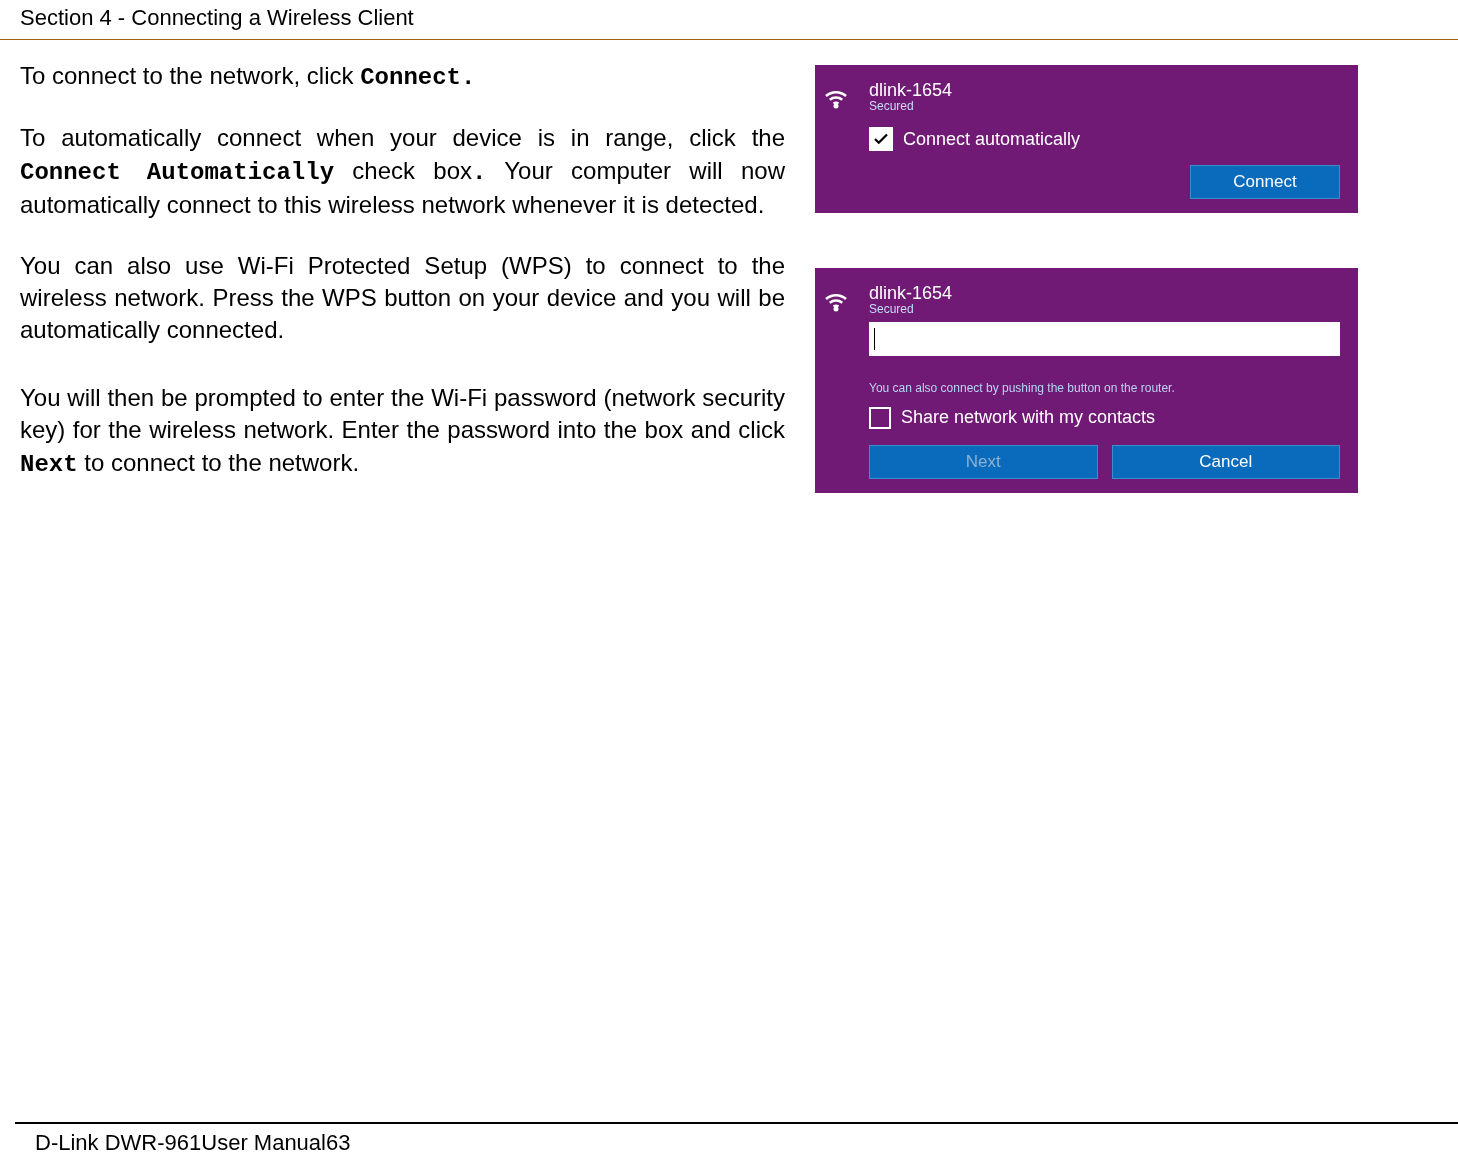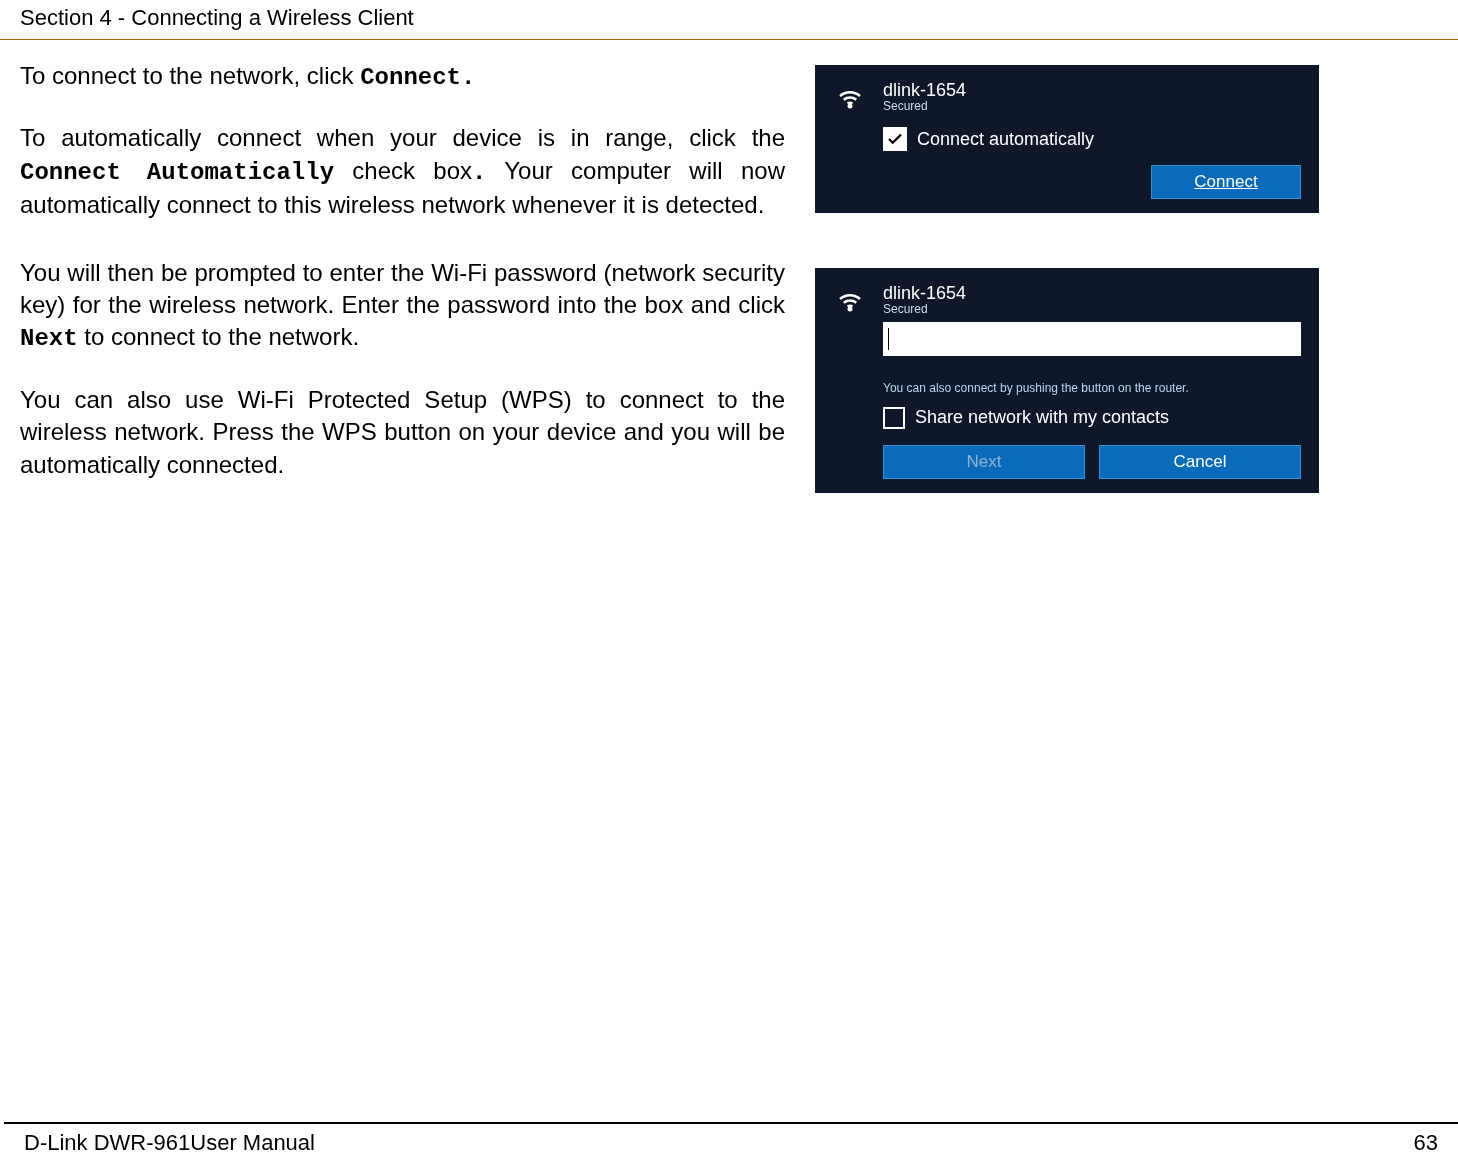--- a/index.html
+++ b/index.html
@@ -28,43 +28,43 @@
     }
     .text-col p { margin-bottom: 28px; text-align: justify;}
     .img-col {
       flex: 1;
       display: flex;
       flex-direction: column;
       gap: 55px;
       padding-top: 5px;
     }
     .panel {
-      background: #0f172a;
+      background: #701a75;
       color: #fff;
       font-family: "Segoe UI", Arial, sans-serif;
       font-size: 18px;
-      padding: 14px 18px 14px 18px;
-      width: 504px;
+      padding: 14px 18px 14px 4px;
+      width: 543px;
     }
     .panel-row1 { display: flex; align-items: center; gap: 16px; }
     .wifi-icon-wrap {
       width: 34px; height: 34px; display:flex; align-items:center; justify-content:center;
     }
     .net-name { font-weight: 400; }
     .net-status { color: #c7dff7; font-size: 12px; margin-top:-2px; }
     .panel-inner { padding-left: 50px; }
     .chkrow {
       display: flex; align-items: center; gap: 10px; margin-top: 14px;
     }
     .chkbox {
       width: 24px; height: 24px; background: #fff; display:flex; align-items:center; justify-content:center; color:#000; font-size:20px; font-weight:bold;
     }
     .chkbox.empty { background: transparent; border: 2px solid #fff; width:22px; height:22px; }
     .connect-btn {
-      display: flex; justify-content: flex-end; margin-top: 14px; text-decoration: underline;
+      display: flex; justify-content: flex-end; margin-top: 14px;
     }
     .btn {
       background: #0a6bbd;
       border: 1px solid #3a8dd0;
       padding: 6px 40px;
       color: #fff;
       font-size: 17px;
       min-width: 150px;
       text-align: center;
     }
@@ -81,46 +81,46 @@
     }
     .cursor {
       width: 1px; height: 22px; background:#000;
     }
     .wps-text { color:#b6d6f1; font-size:12px; margin-top:25px; line-height:1.3; }
     .btnrow { display:flex; gap: 14px; margin-top: 16px; }
     .btnrow .btn { flex:1; padding:6px 0; min-width:0; }
     .footer {
       position: absolute;
       bottom: 4px;
-      left: 4px; right: 0;
+      left: 15px; right: 0;
       padding: 6px 20px 0 20px;
       border-top: 2px solid #000;
       font-size: 22px;
       display: flex;
-      justify-content: space-between;
+      justify-content: flex-start;
     }
     b { font-weight: 700; font-family: Liberation Mono, monospace; }
   </style>
 </head>
 <body>
 
 <div class="header">Section 4 - Connecting a Wireless Client</div>
 
 <div class="content">
   <div class="text-col">
     <p>
       <span>To connect to the network, click </span><b>Connect.</b>
     </p>
     <p>
       <span>To automatically connect when your device is in range, click the </span><b>Connect Automatically</b><span> check box</span><b>.</b><span> Your computer will now automatically connect to this wireless network whenever it is detected.</span>
     </p>
+    <p>You can also use Wi-Fi Protected Setup (WPS) to connect to the wireless network. Press the WPS button on your device and you will be automatically connected.</p>
     <p style="margin-top:35px;">
       <span>You will then be prompted to enter the Wi-Fi password (network security key) for the wireless network. Enter the password into the box and click </span><b>Next</b><span> to connect to the network.</span>
     </p>
-    <p>You can also use Wi-Fi Protected Setup (WPS) to connect to the wireless network. Press the WPS button on your device and you will be automatically connected.</p>
   </div>
 
   <div class="img-col">
 
     <div class="panel">
       <div class="panel-row1">
         <div class="wifi-icon-wrap">
           <svg width="30" height="30" viewBox="0 0 24 24" fill="none" stroke="#fff" stroke-width="2">
             <path d="M4 12 a12 12 0 0 1 16 0"></path>
             <path d="M7 15 a8 8 0 0 1 10 0"></path>

